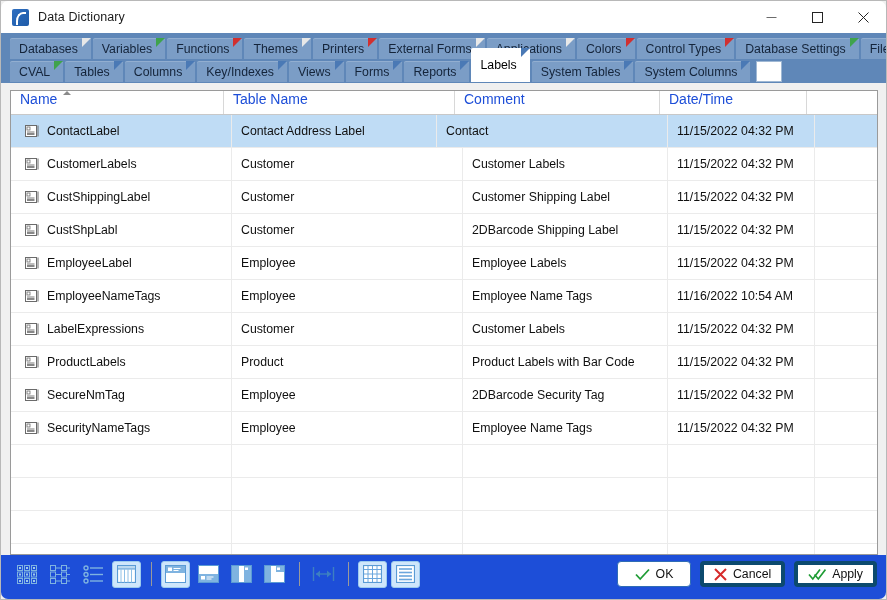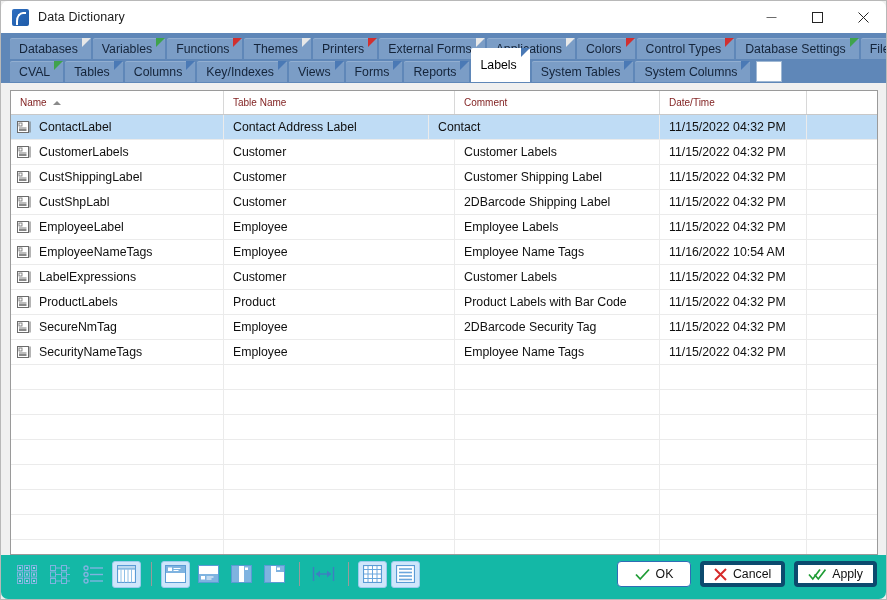--- a/index.html
+++ b/index.html
@@ -158,23 +158,22 @@
   .grid-head {
     display: flex;
     height: 24px;
     min-height: 24px;
     background: #ffffff;
     border-bottom: 1px solid #c8c8c8;
     box-sizing: border-box;
   }
   .hcell {
     display: flex;
-    align-items: center;
-    font-size: 10px;
-    color: #7f1d1d;
+    font-size: 14px;
+    color: #1d4ed8;
     padding-left: 9px;
     box-sizing: border-box;
     border-right: 1px solid #d8d8d8;
     position: relative;
     overflow: hidden;
     white-space: nowrap;
   }
   .hcell:last-child { border-right: none; }
   .sort-asc {
     margin-left: 6px;
@@ -183,23 +182,24 @@
     border-right: 4px solid transparent;
     border-bottom: 4px solid #8a8a8a;
   }
   .grid-body {
     flex: 1;
     overflow: hidden;
     background: #ffffff;
   }
   .row {
     display: flex;
-    height: 25px;
+    height: 33px;
     box-sizing: border-box;
     border-bottom: 1px solid #ebebeb;
+    padding-left: 8px;
   }
   .row.selected { background: #bfdcf5; }
   .cell {
     display: flex;
     align-items: center;
     font-size: 12.3px;
     color: #101010;
     padding-left: 9px;
     box-sizing: border-box;
     border-right: 1px solid #ebebeb;
@@ -217,21 +217,21 @@
   .w-name { width: 213px; }
   .w-table { width: 231px; }
   .w-comment { width: 205px; }
   .w-date { width: 147px; }
   .w-extra { flex: 1; }
 
   
   #bottombar {
     height: 44px;
     min-height: 44px;
-    background: #14b8a6;
+    background: #1d4ed8;
     display: flex;
     align-items: center;
     padding: 0 9px 6px 12px;
     box-sizing: border-box;
     border-bottom-left-radius: 7px;
     border-bottom-right-radius: 7px;
   }
   .tbtn {
     width: 29px; height: 27px;
     display: flex;

